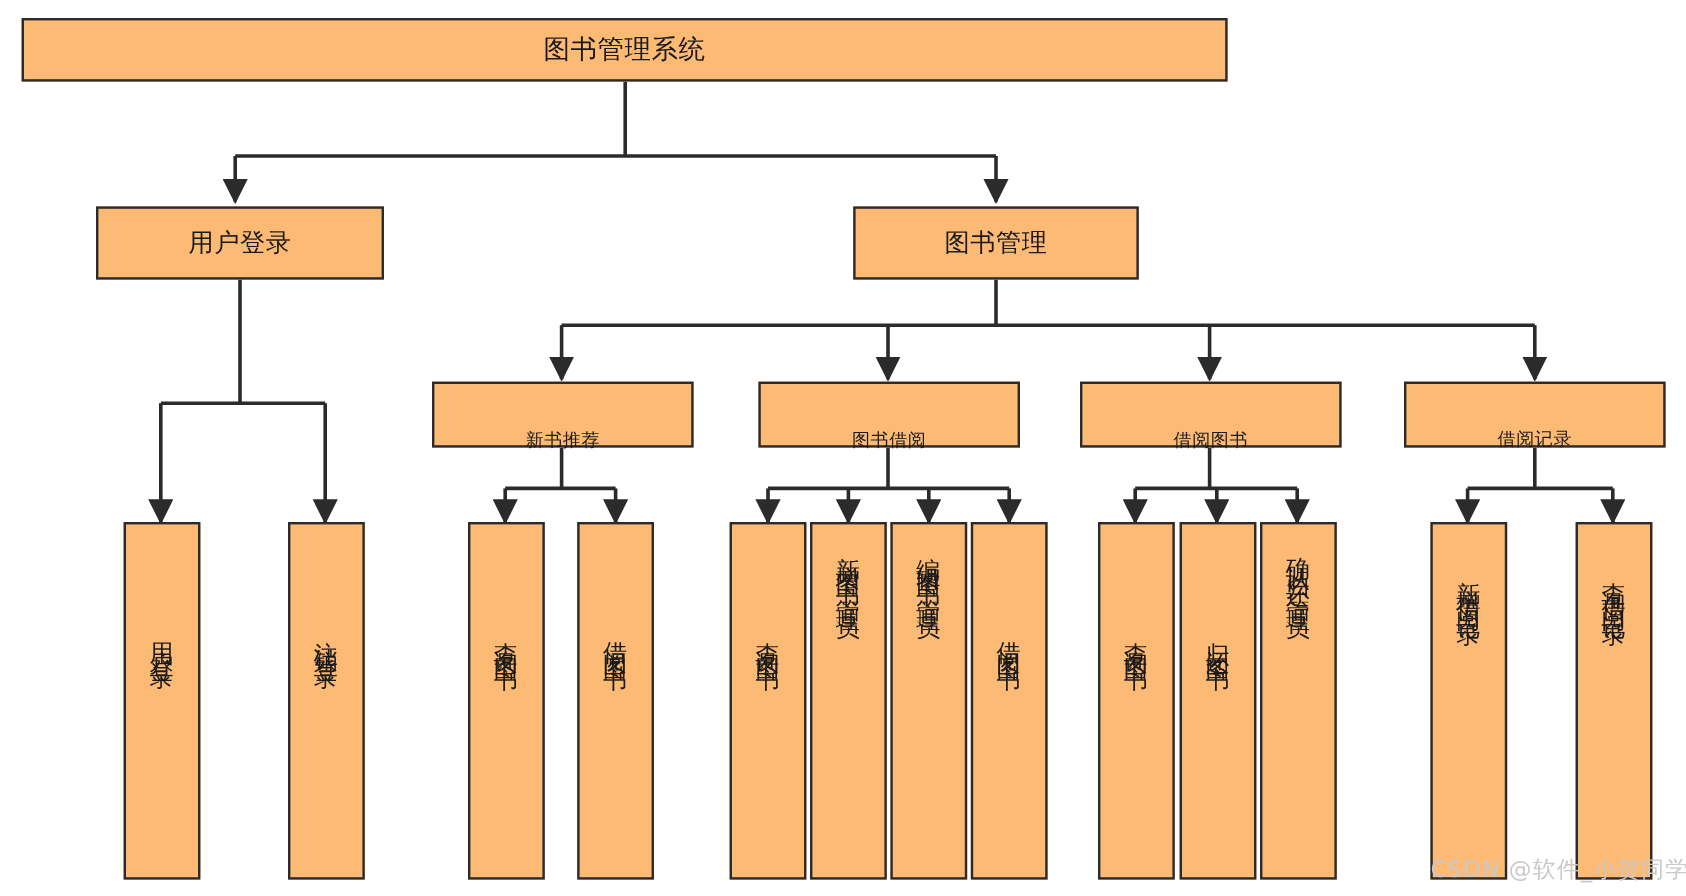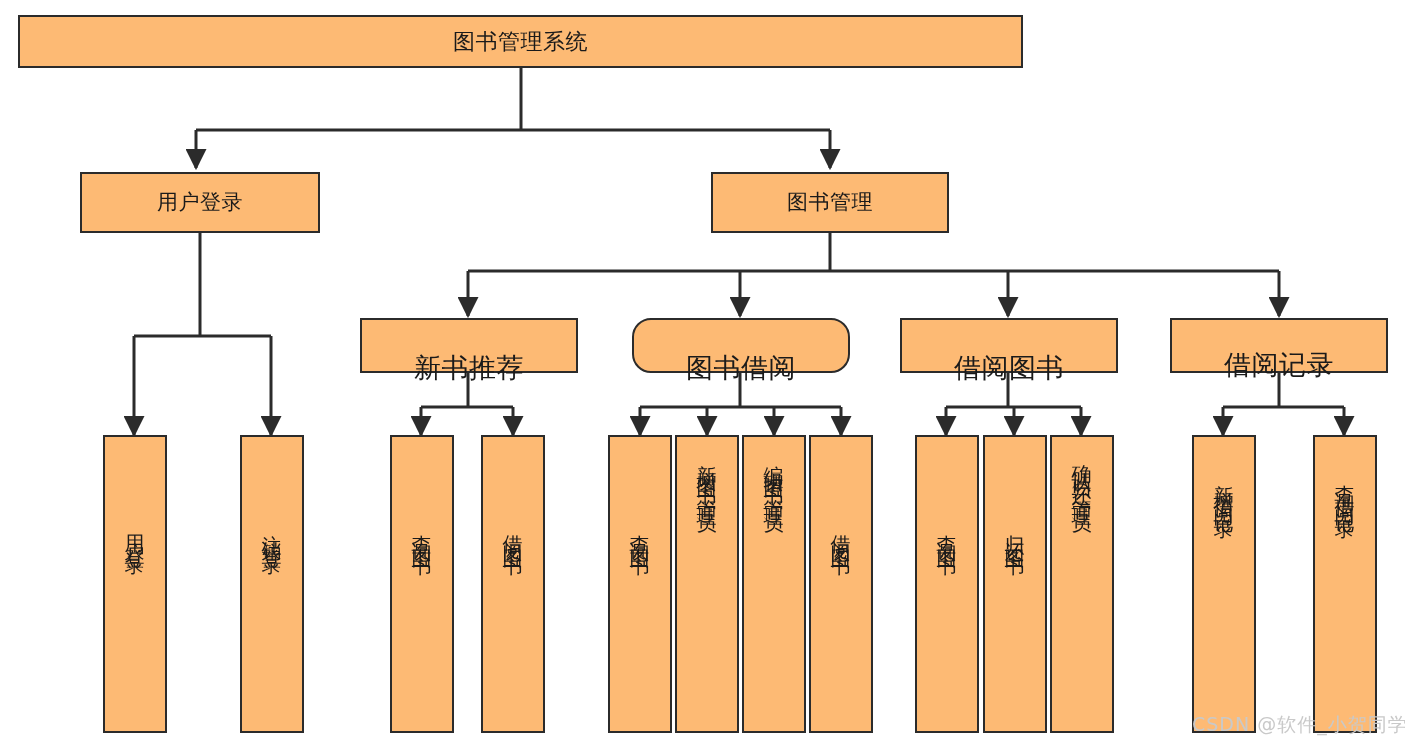--- a/index.html
+++ b/index.html
@@ -36,21 +36,21 @@
     color: #1a1a1a;
   }
   .node .label {
     font-size: 21px;
     line-height: 1.15;
     letter-spacing: 0.5px;
     white-space: nowrap;
   }
   .node.root .label { font-size: 22px; }
   .node.l1 .label { font-size: 21px; }
-  .node.l2 .label { font-size: 27px; margin-top: 44px; }
+  .node.l2 .label { font-size: 15px; margin-top: 44px; }
   
   .node.leaf {
     align-items: flex-start;
     justify-content: center;
     padding-top: 8px;
   }
   .node.leaf .label {
     writing-mode: vertical-rl;
     text-orientation: upright;
     font-size: 20px;
@@ -133,21 +133,21 @@
   <div class="node l1" style="left:80px; top:172px; width:240px; height:61px;">
     <span class="label">用户登录</span>
   </div>
   <div class="node l1" style="left:711px; top:172px; width:238px; height:61px;">
     <span class="label">图书管理</span>
   </div>
 
   <div class="node l2" style="left:360px; top:318px; width:218px; height:55px;">
     <span class="label">新书推荐</span>
   </div>
-  <div class="node l2" style="left:632px; top:318px; width:218px; height:55px;border-radius:19px;">
+  <div class="node l2" style="left:632px; top:318px; width:218px; height:55px;">
     <span class="label">图书借阅</span>
   </div>
   <div class="node l2" style="left:900px; top:318px; width:218px; height:55px;">
     <span class="label">借阅图书</span>
   </div>
   <div class="node l2" style="left:1170px; top:318px; width:218px; height:55px;font-family:Liberation Mono, monospace;">
     <span class="label">借阅记录</span>
   </div>
 
   <div class="node leaf mid" style="left:103px; top:435px; width:64px; height:298px;">

